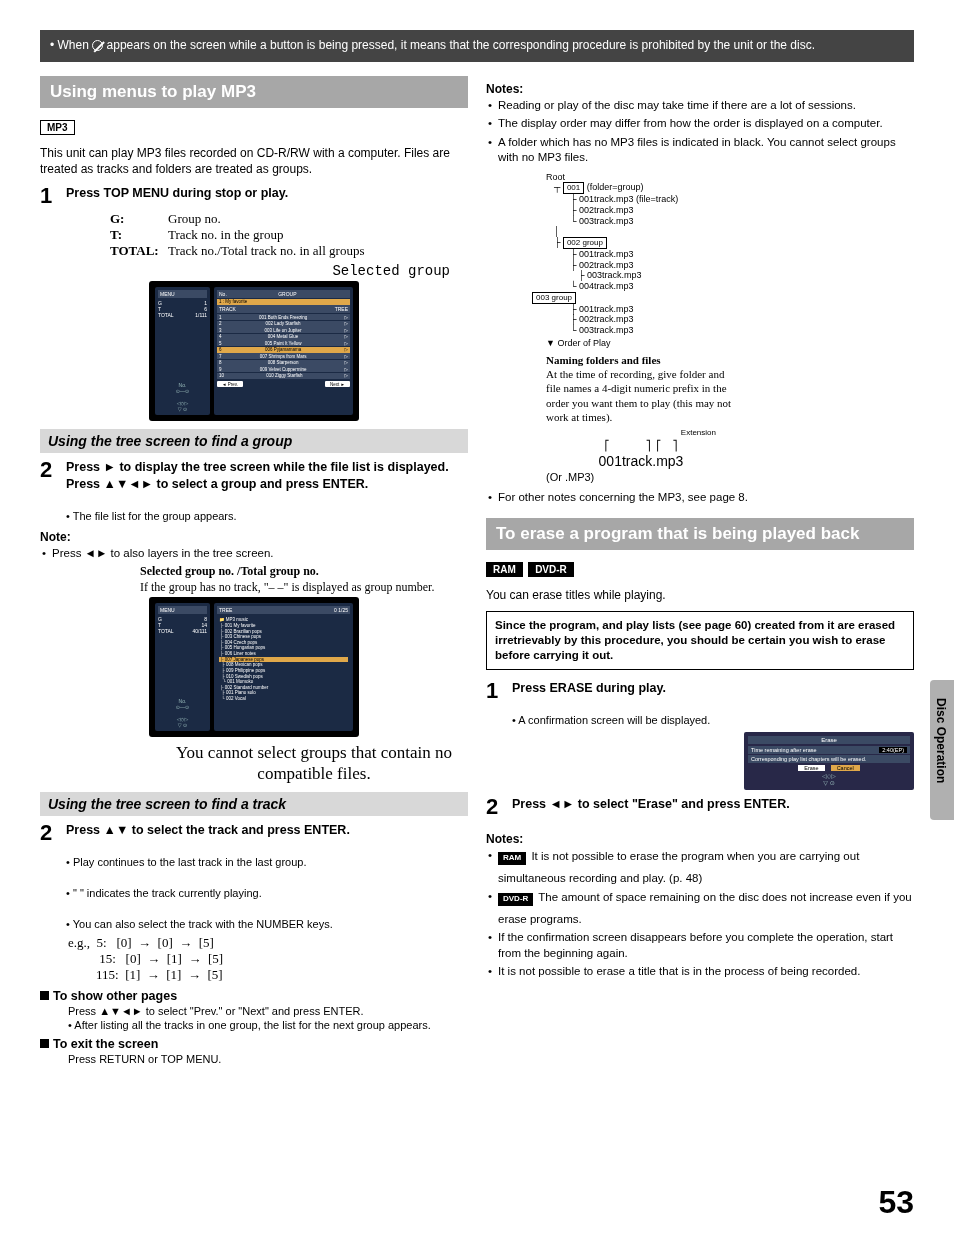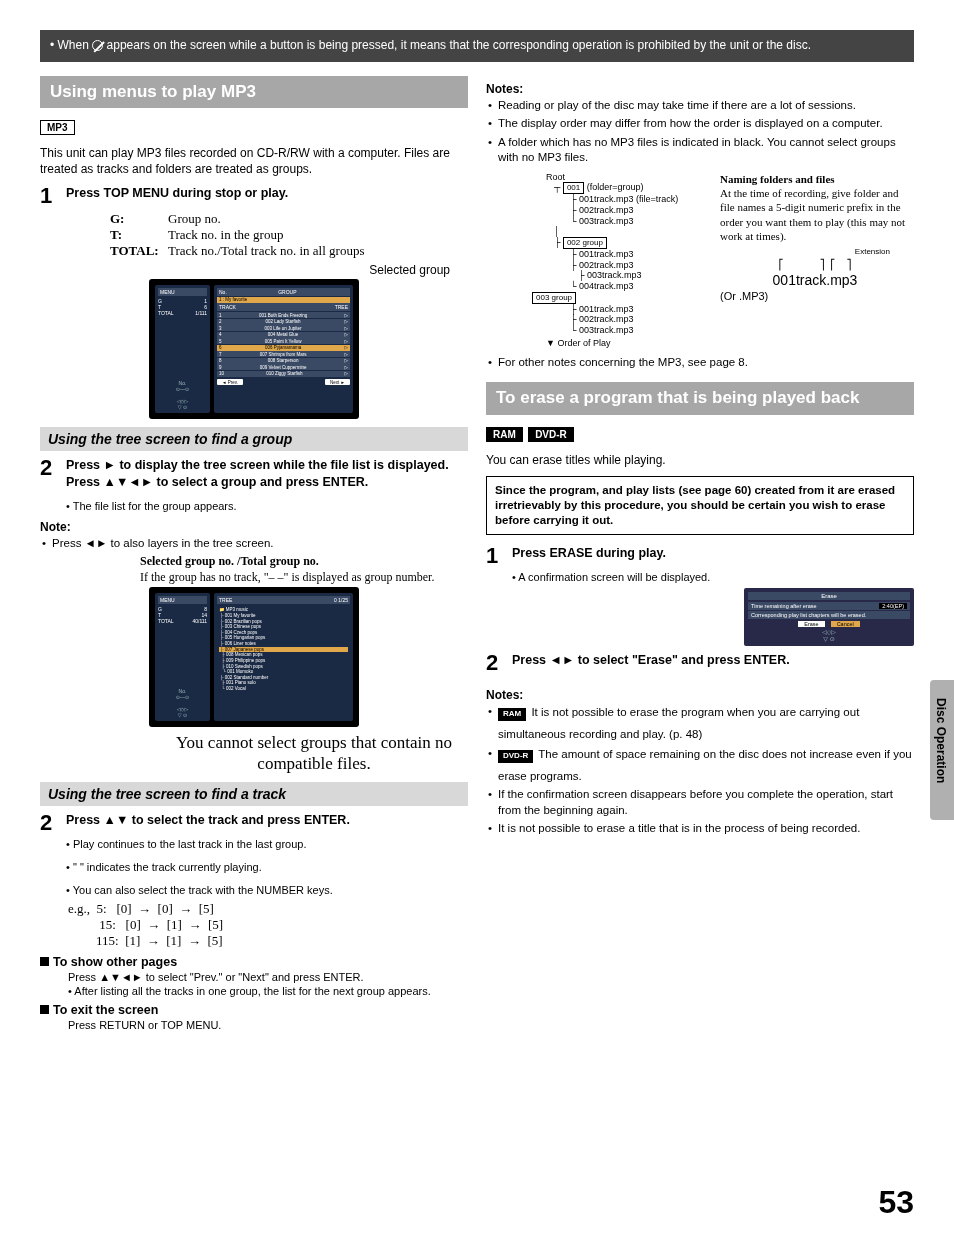--- a/index.html
+++ b/index.html
@@ -64,25 +64,25 @@
     margin: 4px 2px 6px 0;
   }
   .tag-box.dark {
     background: #000;
     color: #fff;
   }
   p.body { font-size: 12px; line-height: 1.35; margin: 4px 0 8px 0; }
   .step { display: flex; gap: 8px; margin: 6px 0 4px 0; }
   .step-num { font-size: 22px; font-weight: bold; line-height: 1; width: 18px; }
   .step-text { flex: 1; font-weight: bold; font-size: 12.5px; line-height: 1.35; }
-  .step-text .sub { font-weight: normal; font-size: 11px; display: block; margin-top: 8px; }
+  .step-text .sub { font-weight: normal; font-size: 11px; display: block; margin-top: 16px; }
   .deflist { font-family: "Times New Roman", serif; font-size: 13px; margin-left: 70px; margin-bottom: 4px; }
   .deflist .row { display: flex; }
   .deflist .k { width: 58px; font-weight: bold; }
-  .caption-right { text-align: right; font-family: Liberation Sans, sans-serif; font-size: 12px; margin-right: 18px; margin-bottom: 2px; }
+  .caption-right { text-align: right; font-family: Liberation Mono, monospace; font-size: 14px; margin-right: 18px; margin-bottom: 2px; }
   .menu-screen {
     width: 210px; height: 140px;
     background: #000;
     margin: 0 auto 6px auto;
     border-radius: 3px;
     padding: 6px;
     color: #fff;
     font-size: 5px;
     position: relative;
     display: flex;
@@ -116,21 +116,21 @@
   .serif-bold { font-weight: bold; }
   .indent-sub { font-size: 11px; margin-left: 28px; margin-bottom:2px; }
   .eg { font-family: "Times New Roman", serif; font-size: 13px; margin-left: 28px; }
   .black-sq { display:inline-block; width:9px; height:9px; background:#000; margin-right:4px; vertical-align:0px; }
   .subhead { font-weight:bold; font-size:12.5px; margin:6px 0 2px 0; }
   .tree-diagram {
     font-size: 9px;
     line-height: 1.2;
     font-family: Arial, sans-serif;
     margin: 6px 0 6px 60px;
-    display:flex; gap:4px;
+    display:flex; gap:4px;flex-direction:column;
   }
   .tree-col { }
   .tree-folder { border:1px solid #000; padding:0 3px; display:inline-block; font-size:8px; }
   .naming-box { border:0; font-family:"Times New Roman", serif; font-size:11px; width:190px; line-height:1.3; }
   .naming-box .hd { font-weight:bold; }
   .ext-diagram { font-family: Arial, sans-serif; font-size:10px; text-align:center; margin-top:4px; }
   .ext-diagram .big { font-size:14px; }
   .warn-box { border:1px solid #000; padding:6px 8px; font-size:11.5px; font-weight:bold; line-height:1.3; margin:6px 0 10px 0; }
   .erase-dialog {
     width: 170px;
@@ -172,21 +172,21 @@
     bottom: 14px; right: 40px;
     font-size: 32px;
     font-weight:bold;
   }
   .serif-caption { font-family:"Times New Roman", serif; font-size:17px; text-align:center; margin:2px 0 6px 120px; line-height:1.2; }
 </style>
 </head>
 <body>
 
 <div class="top-banner">
-  • <span>When </span><span class="prohibit-icon"></span><span> appears on the screen while a button is being pressed, it means that the corresponding operation is prohibited by the unit or the disc.</span>
+  • <span>When </span><span class="prohibit-icon"></span><span> appears on the screen while a button is being pressed, it means that the corresponding procedure is prohibited by the unit or the disc.</span>
 </div>
 
 <div class="columns">
 
   <div class="col">
     <div class="section-bar">Using menus to play MP3</div>
     <span class="tag-box">MP3</span>
     <p class="body">This unit can play MP3 files recorded on CD-R/RW with a computer. Files are treated as tracks and folders are treated as groups.</p>
 
     <div class="step">
@@ -412,21 +412,21 @@
         <div style="margin-left:32px">├ <span>003track.mp3</span></div>
         <div style="margin-left:24px">└ <span>004track.mp3</span></div>
         <div style="margin-left:-14px"><span class="tree-folder">003 group</span></div>
         <div style="margin-left:24px">├ <span>001track.mp3</span></div>
         <div style="margin-left:24px">├ <span>002track.mp3</span></div>
         <div style="margin-left:24px">└ <span>003track.mp3</span></div>
         <div style="margin-left:0px;margin-top:2px">▼ <span>Order of Play</span></div>
       </div>
       <div class="naming-box">
         <div class="hd">Naming folders and files</div>
-        <div>At the time of recording, give folder and file names a 5-digit numeric prefix in the order you want them to play (this may not work at times).</div>
+        <div>At the time of recording, give folder and file names a 4-digit numeric prefix in the order you want them to play (this may not work at times).</div>
         <div class="ext-diagram">
           <div style="font-size:8px;text-align:right;margin-right:20px">Extension</div>
           <div>⎡&nbsp;&nbsp;&nbsp;&nbsp;&nbsp;&nbsp;&nbsp;&nbsp;&nbsp;&nbsp;&nbsp;&nbsp;&nbsp;⎤&nbsp;&nbsp;⎡&nbsp;&nbsp;&nbsp;&nbsp;⎤</div>
           <div class="big">001track.mp3</div>
           <div style="font-size:11px;text-align:left;margin-right:12px">(Or .MP3)</div>
         </div>
       </div>
     </div>
 
     <ul class="bullets">

